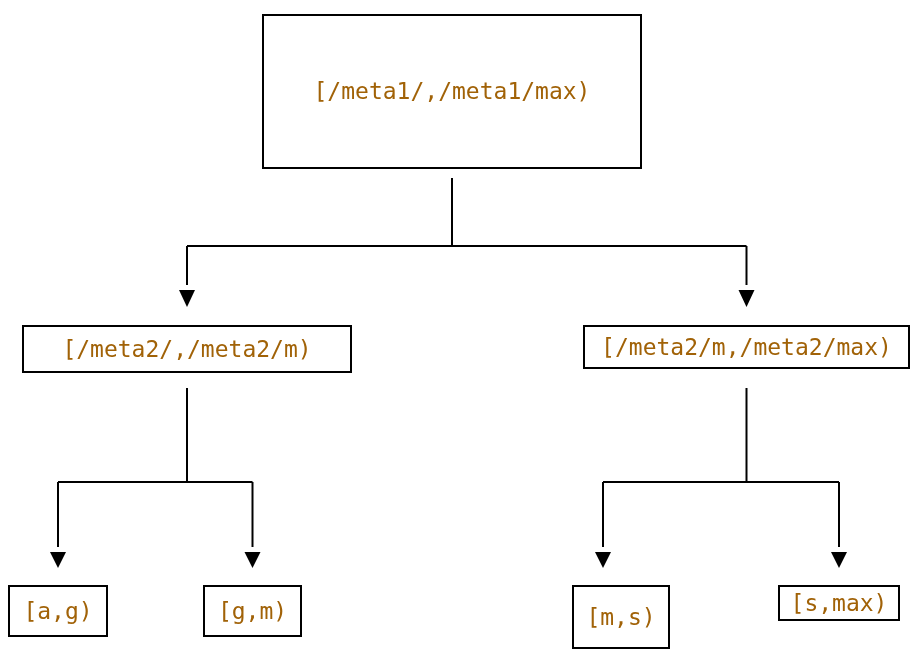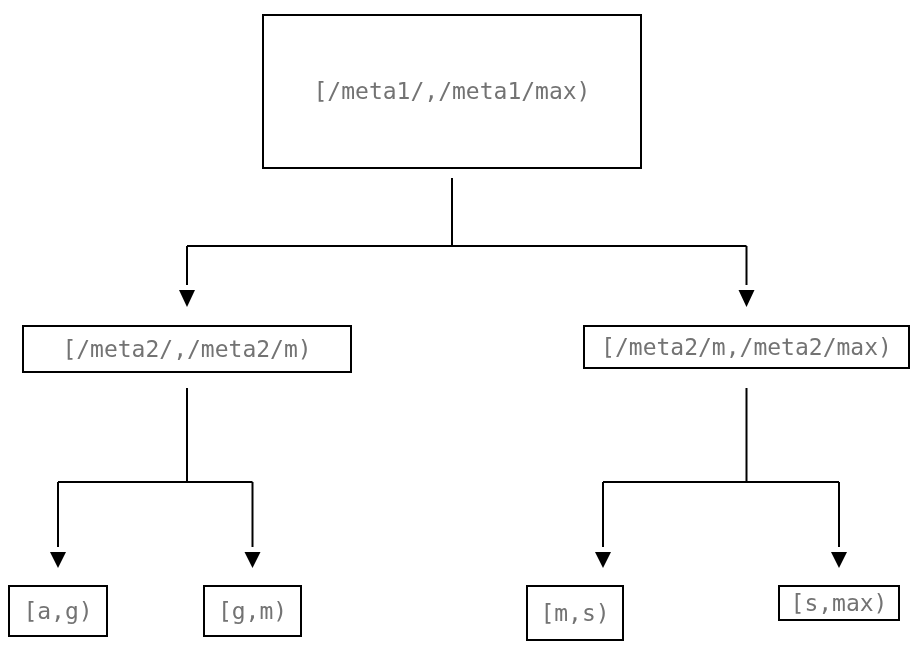--- a/index.html
+++ b/index.html
@@ -29,21 +29,21 @@
   }
   .connector-layer polygon {
     fill: #000000;
     stroke: none;
   }
   .node {
     position: absolute;
     box-sizing: border-box;
     border: 2px solid #000000;
     background: #ffffff;
-    color: #737373;
+    color: #a16207;
     font-size: 23px;
     line-height: 1;
     display: flex;
     align-items: center;
     justify-content: center;
     white-space: nowrap;
   }
 </style>
 </head>
 <body>
@@ -95,17 +95,17 @@
   <div class="node" style="left:262px; top:14px; width:380px; height:155px;">[/meta1/,/meta1/max)</div>
 
   <div class="node" style="left:22px; top:325px; width:330px; height:48px;">[/meta2/,/meta2/m)</div>
 
   <div class="node" style="left:583px; top:325px; width:327px; height:44px;">[/meta2/m,/meta2/max)</div>
 
   <div class="node" style="left:203px; top:585px; width:99px; height:52px;">[g,m)</div>
 
   <div class="node" style="left:8px; top:585px; width:100px; height:52px;">[a,g)</div>
 
-  <div class="node" style="left:526px; top:585px; width:98px; height:56px;">[m,s)</div>
+  <div class="node" style="left:572px; top:585px; width:98px; height:64px;">[m,s)</div>
 
   <div class="node" style="left:778px; top:585px; width:122px; height:36px;">[s,max)</div>
 
 </div>
 
 </body></html>

